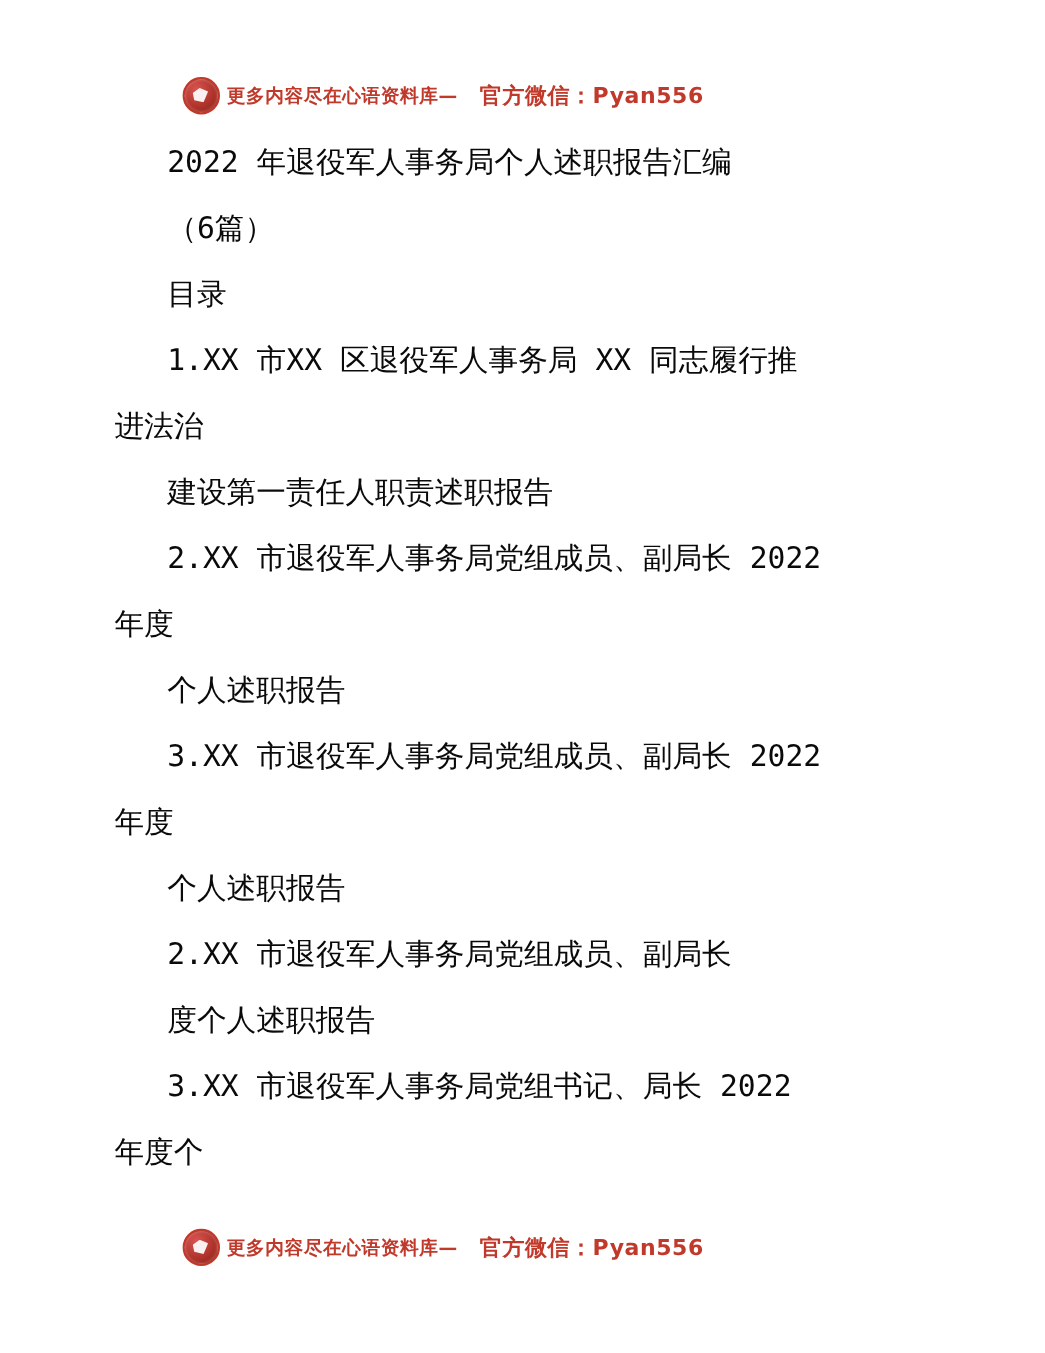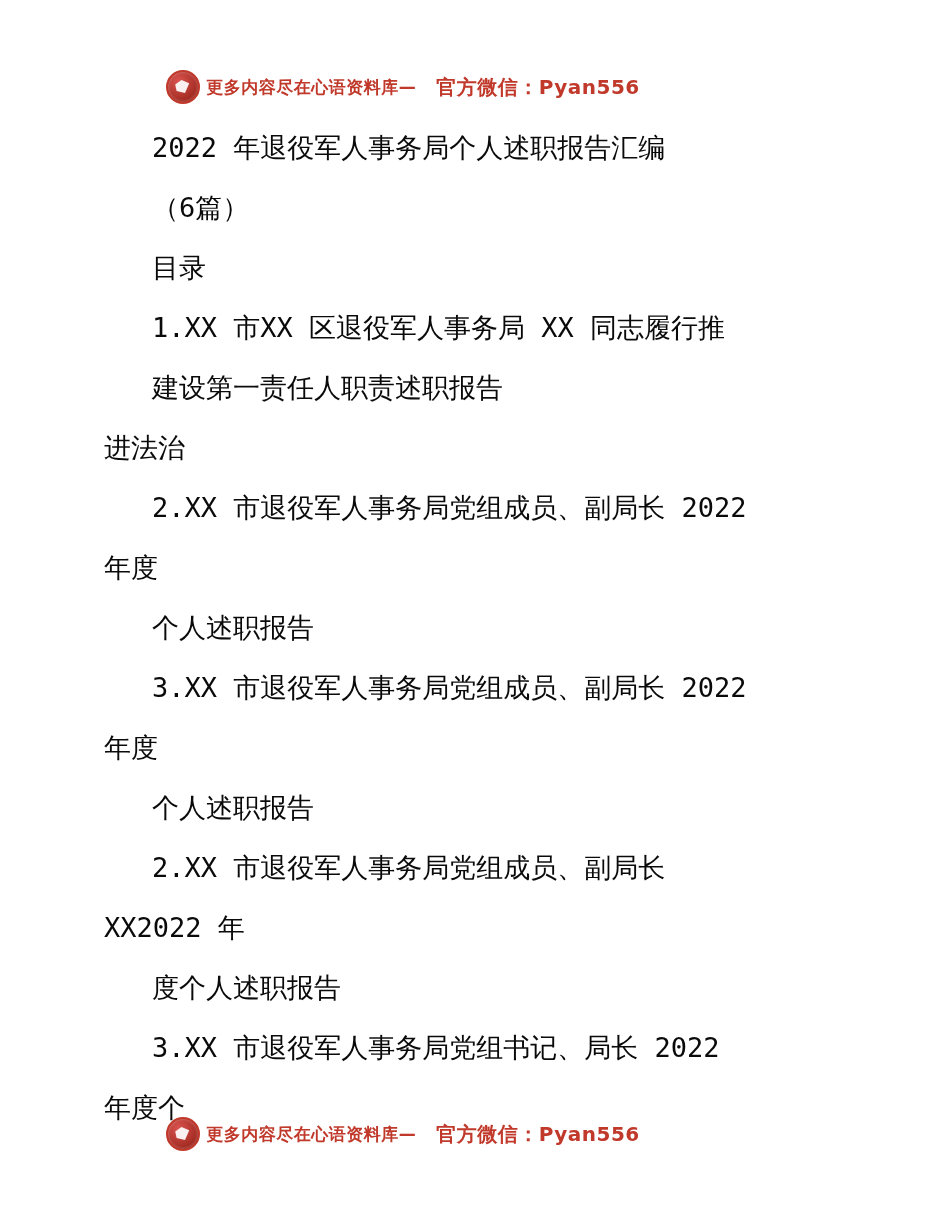--- a/index.html
+++ b/index.html
@@ -113,30 +113,29 @@
     <span class="wm-text-main">更多内容尽在心语资料库—</span>
     <span class="wm-text-sub">官方微信：Pyan556</span>
   </div>
 
   <div class="doc">
     <div class="line indent">2022 年退役军人事务局个人述职报告汇编</div>
     <div class="line indent">（6篇）</div>
     <div class="line indent">目录</div>
 
     <div class="line indent">1.XX 市XX 区退役军人事务局 XX 同志履行推</div>
+    <div class="line noindent">进法治</div>
     <div class="line indent">建设第一责任人职责述职报告</div>
-    <div class="line noindent">进法治</div>
     <div class="line indent">2.XX 市退役军人事务局党组成员、副局长 2022</div>
     <div class="line noindent">年度</div>
     <div class="line indent">个人述职报告</div>
     <div class="line indent">3.XX 市退役军人事务局党组成员、副局长 2022</div>
     <div class="line noindent">年度</div>
     <div class="line indent">个人述职报告</div>
     <div class="line indent">2.XX 市退役军人事务局党组成员、副局长</div>
-    <div class="line noindent">XX2022 年</div>
     <div class="line indent">度个人述职报告</div>
     <div class="line indent">3.XX 市退役军人事务局党组书记、局长 2022</div>
     <div class="line noindent">年度个</div>
   </div>
 
   <div class="watermark bottom">
     <span class="wm-badge"></span>
     <span class="wm-text-main">更多内容尽在心语资料库—</span>
     <span class="wm-text-sub">官方微信：Pyan556</span>
   </div>

